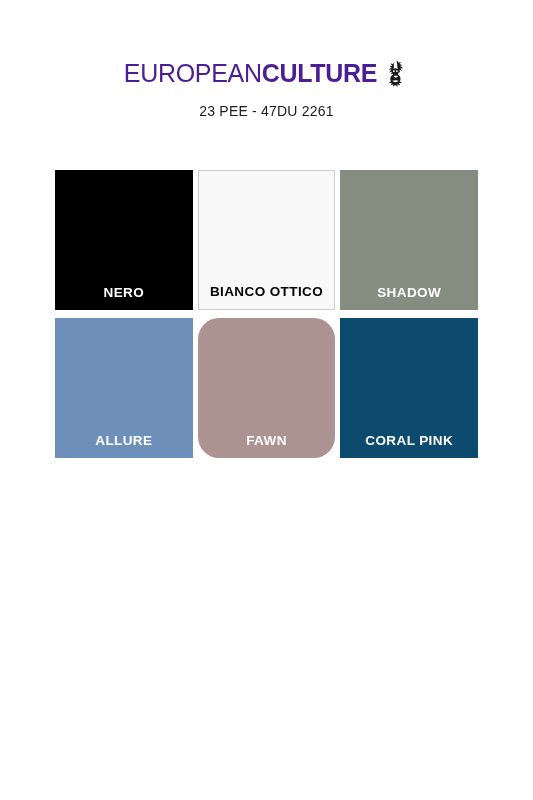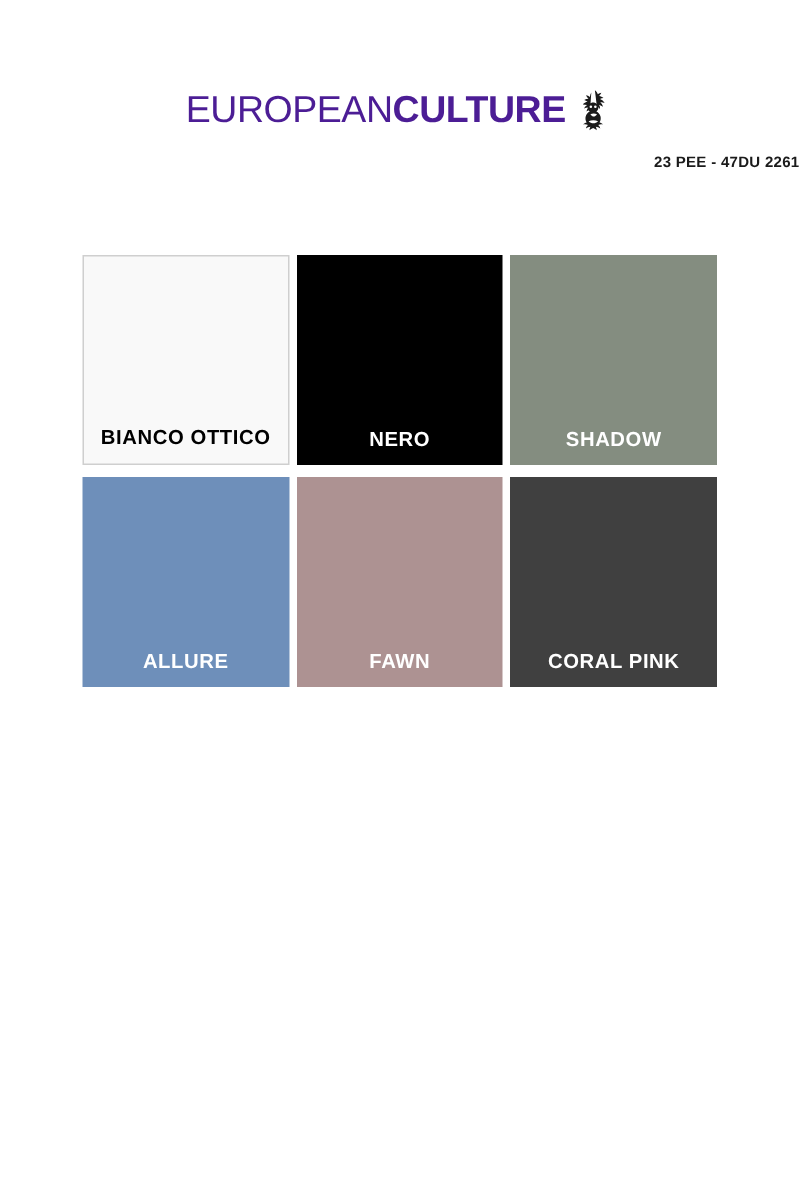--- a/index.html
+++ b/index.html
@@ -65,25 +65,24 @@
     top: 1px;
   }
 
   .brand-crest svg {
     display: block;
   }
 
   .style-code {
     margin-top: 15px;
     font-family: "Liberation Sans", sans-serif;
-    font-size: 10px;
-    font-weight: 700;
+    font-size: 14px;
+    font-weight: 400;
     letter-spacing: 0.2px;
     color: #1b1b1b;
-    text-align: right;
   }
 
   
   .swatch-grid {
     position: absolute;
     left: 55px;
     top: 170px;
     width: 423px;
     display: grid;
     grid-template-columns: repeat(3, 1fr);
@@ -135,39 +134,39 @@
           </g>
         </svg>
       </span>
     </div>
 
     <div class="style-code">23 PEE - 47DU 2261</div>
   </div>
 
   <div class="swatch-grid">
 
+    <div class="swatch" style="background: rgb(0, 0, 0);">
+      <span class="swatch-label" style="color: rgb(255, 255, 255);">NERO</span>
+    </div>
+
     <div class="swatch" style="background: rgb(249, 249, 249); border: 1px solid rgb(207, 207, 207);">
       <span class="swatch-label" style="color: rgb(0, 0, 0);">BIANCO OTTICO</span>
-    </div>
-
-    <div class="swatch" style="background: rgb(0, 0, 0);">
-      <span class="swatch-label" style="color: rgb(255, 255, 255);">NERO</span>
     </div>
 
     <div class="swatch" style="background: rgb(132, 141, 128);">
       <span class="swatch-label" style="color: rgb(255, 255, 255);">SHADOW</span>
     </div>
 
     <div class="swatch" style="background: rgb(110, 143, 186);">
       <span class="swatch-label" style="color: rgb(255, 255, 255);">ALLURE</span>
     </div>
 
-    <div class="swatch" style="background: rgb(173, 146, 146);">
+    <div class="swatch" style="background: rgb(173, 146, 146); border-radius: 21px;">
       <span class="swatch-label" style="color: rgb(255, 255, 255);">FAWN</span>
     </div>
 
-    <div class="swatch" style="background: #404040;">
+    <div class="swatch" style="background: #0c4a6e;">
       <span class="swatch-label" style="color: rgb(255, 255, 255);">CORAL PINK</span>
     </div>
 
   </div>
 
 </div>
 
 </body></html>

